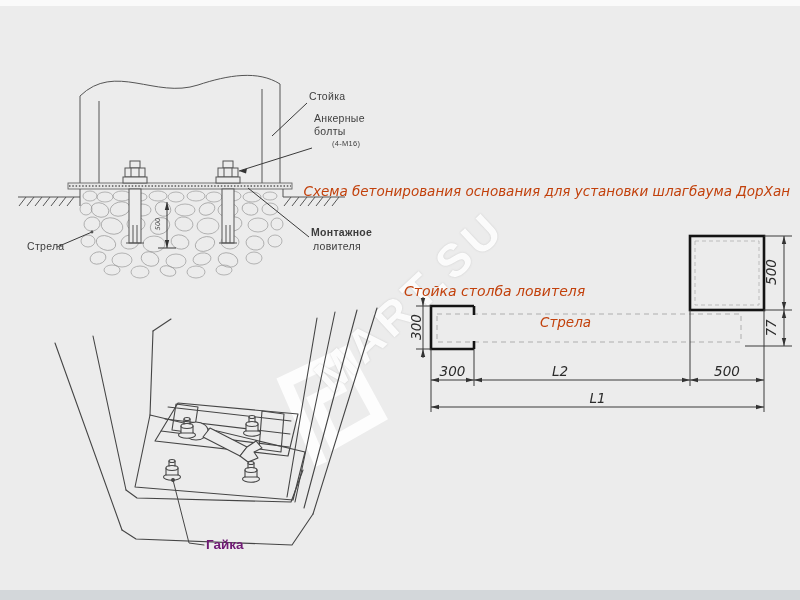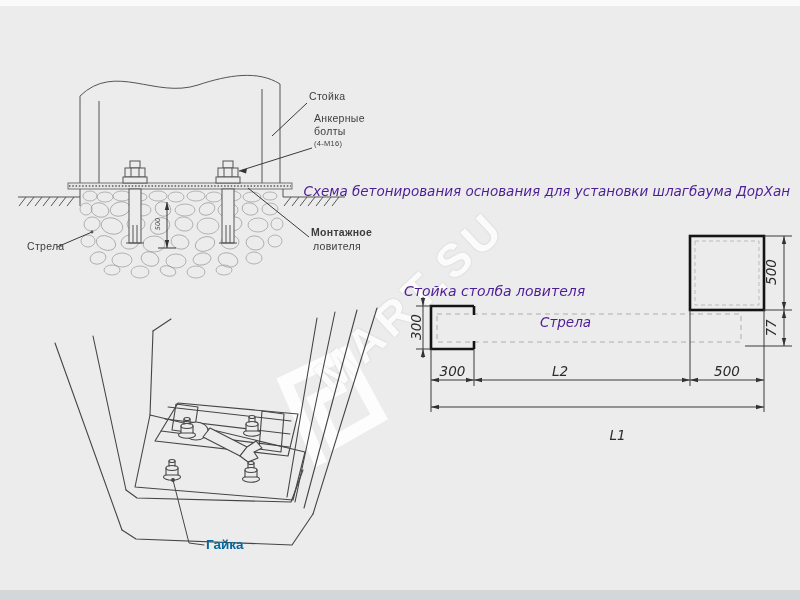--- a/index.html
+++ b/index.html
@@ -4,21 +4,21 @@
 <style>
   html,body{margin:0;padding:0;}
   #page{
     position:relative;width:800px;height:600px;overflow:hidden;
     background:#ececec;
     font-family:"DejaVu Sans", sans-serif;
   }
   #band-top{position:absolute;left:0;top:0;width:800px;height:6px;background:#fafafa;}
   #band-bottom{position:absolute;left:0;bottom:0;width:800px;height:10px;background:#d3d7da;}
   .lbl{position:absolute;color:#3c3c3c;white-space:nowrap;}
-  .it{font-style:italic;color:#4c1d95;}
+  .it{font-style:italic;color:#c2410c;}
   .dim{font-size:13.5px;font-style:italic;color:#2b2b2b;text-align:center;}
   .rot{transform:rotate(-90deg);transform-origin:center center;text-align:center;}
   .small-sans{font-family:"Liberation Sans", sans-serif;font-size:10.5px;letter-spacing:.3px;color:#3d3d3d;}
   #watermark-text{
     position:absolute;left:288px;top:268px;width:250px;height:60px;line-height:60px;
     font-size:46px;font-weight:bold;letter-spacing:5px;color:rgba(255,255,255,0.92);
     text-shadow:0 0 2px rgba(160,160,160,0.45);
     transform:rotate(-43deg);transform-origin:center center;
     font-family:"Liberation Sans", sans-serif;
   }
@@ -229,33 +229,33 @@
       <path class="arr" d="M690,380 L698,377.8 L698,382.2 Z M764,380 L756,377.8 L756,382.2 Z"></path>
 
       <path class="dimln" d="M431,407 L764,407"></path>
       <path class="arr" d="M431,407 L439,404.8 L439,409.2 Z M764,407 L756,404.8 L756,409.2 Z"></path>
     </g>
   </svg>
 
   <div class="lbl small-sans" style="left:309px;top:90px;">Стойка</div>
   <div class="lbl small-sans" style="left:314px;top:112px;">Анкерные</div>
   <div class="lbl small-sans" style="left:314px;top:125px;">болты</div>
-  <div class="lbl small-sans" style="left:314px;top:139px;font-size:7.5px;">(4-М16)</div>
+  <div class="lbl small-sans" style="left:332px;top:139px;font-size:7.5px;">(4-М16)</div>
   <div class="lbl small-sans" style="left:311px;top:226px;font-weight:bold;">Монтажное</div>
   <div class="lbl small-sans" style="left:313px;top:240px;">ловителя</div>
   <div class="lbl small-sans" style="left:27px;top:240px;">Стрела</div>
   <div class="lbl rot" style="left:147px;top:218px;width:26px;height:12px;font-size:6.5px;font-style:italic;color:#444;">500</div>
 
-  <div class="lbl" style="left:206px;top:537px;font-size:13.5px;font-weight:600;color:#0369a1;font-family:'Liberation Sans',sans-serif;">Гайка</div>
+  <div class="lbl" style="left:206px;top:537px;font-size:13.5px;font-weight:600;color:#701a75;font-family:'Liberation Sans',sans-serif;">Гайка</div>
 
   <div class="lbl it" style="right:10px;top:183px;font-size:13.5px;">Схема бетонирования основания для установки шлагбаума ДорХан</div>
   <div class="lbl it" style="left:404px;top:283px;font-size:14px;">Стойка столба ловителя</div>
   <div class="lbl it" style="left:540px;top:314px;width:92px;font-size:13.5px;">Стрела</div>
   <div class="lbl dim" style="left:431px;top:363px;width:43px;">300</div>
   <div class="lbl dim" style="left:474px;top:363px;width:172px;">L2</div>
   <div class="lbl dim" style="left:690px;top:363px;width:74px;">500</div>
-  <div class="lbl dim" style="left:451px;top:390px;width:333px;margin-top:37px;">L1</div>
+  <div class="lbl dim" style="left:431px;top:390px;width:333px;">L1</div>
   <div class="lbl dim rot" style="left:395px;top:319px;width:42px;height:16px;">300</div>
   <div class="lbl dim rot" style="left:750px;top:264px;width:42px;height:16px;">500</div>
   <div class="lbl dim rot" style="left:750px;top:320px;width:42px;height:16px;">77</div>
 
   <div id="band-bottom"></div>
 </div>
 
 </body></html>

